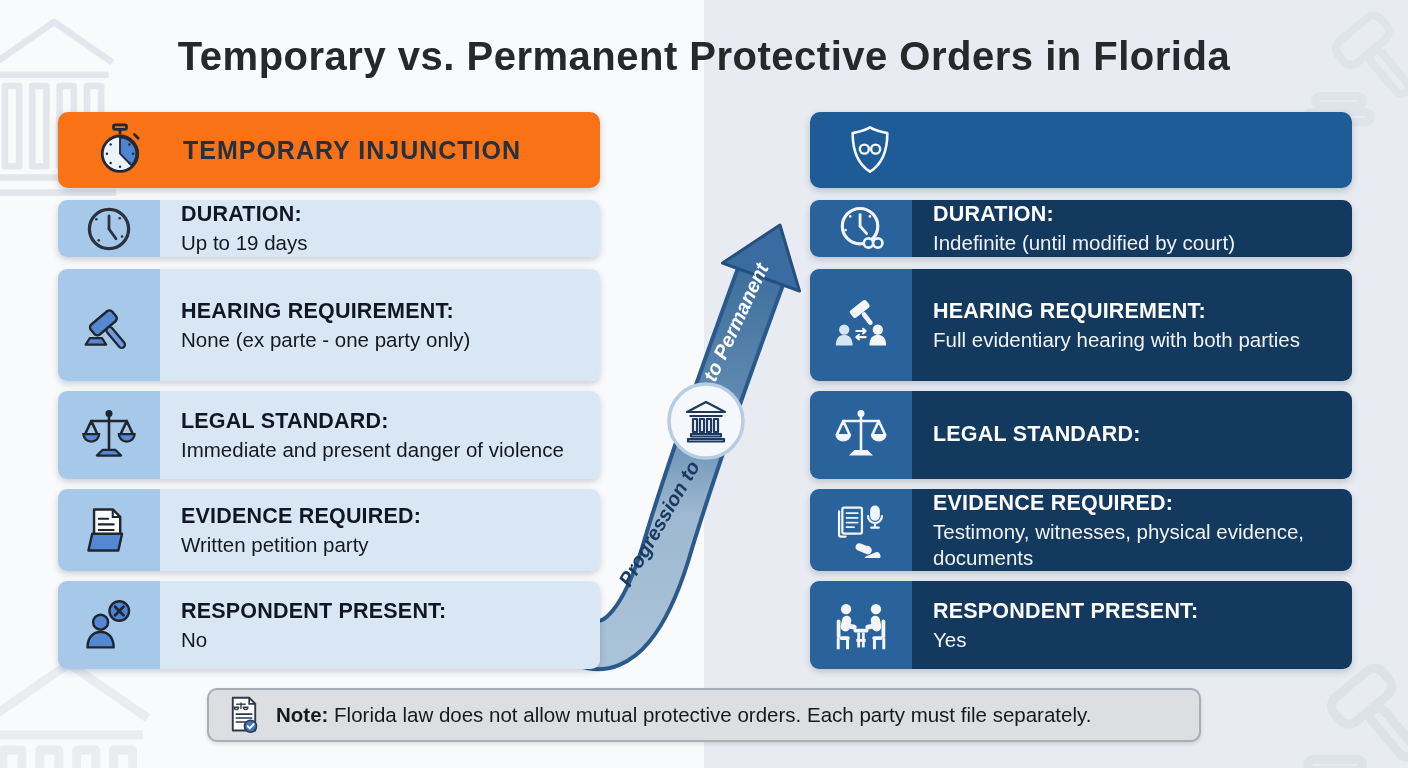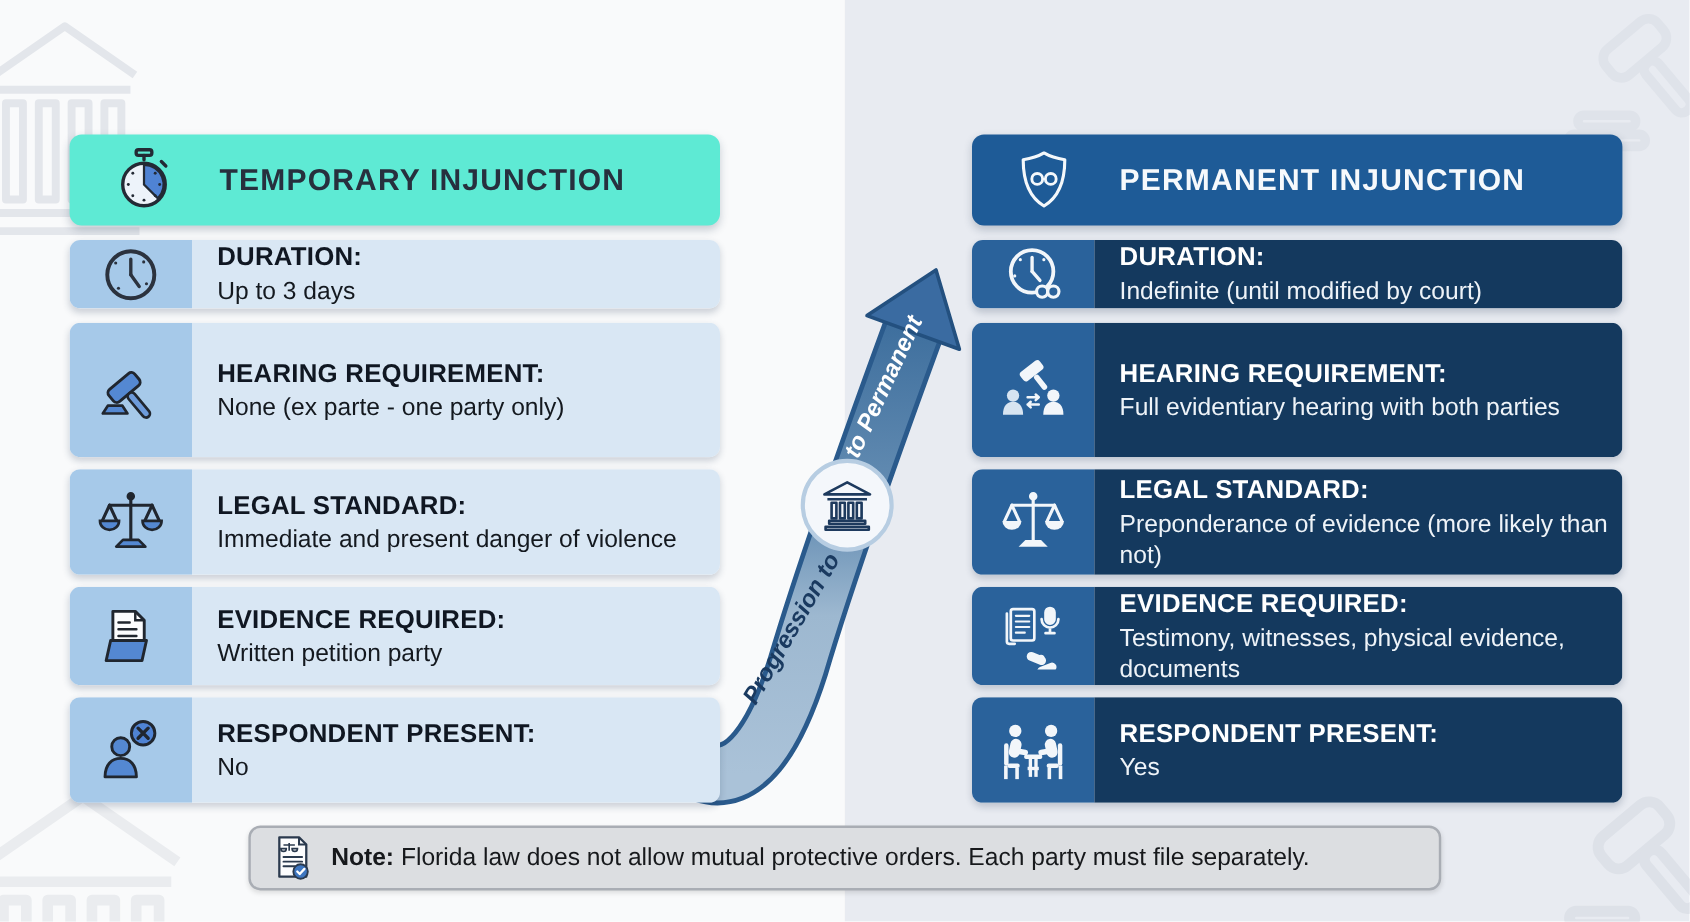--- a/index.html
+++ b/index.html
@@ -8,21 +8,21 @@
   .bg-left{position:absolute;left:0;top:0;width:704px;height:768px;background:#f9fafb;}
   .bg-right{position:absolute;left:704px;top:0;width:704px;height:768px;background:#e8ebf1;}
   .wm{position:absolute;z-index:0;}
   .title{position:absolute;left:0;right:0;top:32px;z-index:3;text-align:center;
          font-size:40px;font-weight:700;color:#26282c;letter-spacing:.5px;line-height:48px;}
   .col{position:absolute;top:112px;width:542px;z-index:2;}
   .col-left{left:58px;}
   .col-right{left:810px;}
   .hdr{height:76px;border-radius:10px;display:flex;align-items:center;
        box-shadow:0 3px 7px rgba(25,45,75,.22);margin-bottom:12px;}
-  .hdr-left{background:#5eead4;}
+  .hdr-left{background:#f97316;}
   .hdr-right{background:#1e5b97;}
   .hdr-icon{margin-left:34px;display:flex;align-items:center;}
   .hdr-text{flex:1;text-align:center;margin-right:44px;font-size:25px;font-weight:700;letter-spacing:1px;}
   .hdr-left .hdr-text{color:#27303e;}
   .hdr-right .hdr-text{color:#f6f9fc;}
   .row{display:flex;border-radius:9px;overflow:hidden;box-shadow:0 3px 6px rgba(25,45,75,.20);}
   .r1{height:57px;margin-bottom:12px;}
   .r2{height:112px;margin-bottom:10px;}
   .r3{height:88px;margin-bottom:10px;}
   .r4{height:82px;margin-bottom:10px;}
@@ -81,20 +81,21 @@
   </svg>
   <svg class="wm" style="left:1283px;top:646px;" width="170" height="170" viewBox="0 0 150 150" fill="none" stroke="#dde1e8" stroke-width="8" stroke-linecap="round" stroke-linejoin="round">
     <g transform="rotate(-40 70 45)">
       <rect x="42" y="30" width="56" height="28" rx="10"></rect>
       <rect x="63" y="60" width="14" height="52" rx="7"></rect>
     </g>
     <rect x="22" y="100" width="48" height="10" rx="5"></rect>
       <rect x="14" y="116" width="64" height="10" rx="5"></rect>
   </svg>
 
+  <div class="title">Temporary vs. Permanent Protective Orders in Florida</div>
 
   <div class="col col-left">
     <div class="hdr hdr-left">
       <span class="hdr-icon">
         <svg width="56" height="56" viewBox="0 0 60 60">
           <g stroke="#232a35" fill="none" stroke-width="3" stroke-linecap="round">
             <rect x="23" y="3" width="14" height="5" rx="2"></rect>
               <line x1="30" y1="8" x2="30" y2="12"></line>
             <line x1="45.5" y1="13.5" x2="49.5" y2="17.5"></line>
             <circle cx="30" cy="34" r="19" fill="#edf3fa"></circle>
@@ -125,21 +126,21 @@
           <g fill="#2b323e">
               <circle cx="41.5" cy="18.5" r="1.4"></circle>
               <circle cx="44" cy="38" r="1.4"></circle>
               <circle cx="19" cy="42" r="1.4"></circle>
               <circle cx="16.5" cy="19.5" r="1.4"></circle>
             </g>
         </svg>
       </div>
       <div class="cell-text">
         <div class="lbl">DURATION:</div>
-        <div class="val">Up to 3 days</div>
+        <div class="val">Up to 19 days</div>
       </div>
     </div>
 
     <div class="row r2">
       <div class="cell-icon">
         <svg width="56" height="56" viewBox="0 0 60 60">
           <g transform="rotate(-40 30 24)">
             <rect x="8" y="16" width="30" height="14" rx="4" fill="#5488d2" stroke="#20262f" stroke-width="2.6"></rect>
             <rect x="19.5" y="30" width="7" height="27" rx="3.5" fill="#6d9bdb" stroke="#20262f" stroke-width="2.4"></rect>
           </g>
@@ -205,21 +206,20 @@
 
   <div class="col col-right">
     <div class="hdr hdr-right">
       <span class="hdr-icon">
         <svg width="52" height="52" viewBox="0 0 60 60">
           <path d="M30 4 C35 7 43 9.5 50 10.5 C50 28 45 46 30 55 C15 46 10 28 10 10.5 C17 9.5 25 7 30 4 Z" fill="none" stroke="#f4f8fb" stroke-width="3" stroke-linejoin="round"></path>
           <circle cx="23.5" cy="29" r="5.2" fill="none" stroke="#f4f8fb" stroke-width="2.8"></circle>
           <circle cx="36.5" cy="29" r="5.2" fill="none" stroke="#f4f8fb" stroke-width="2.8"></circle>
         </svg>
       </span>
-      <span class="hdr-text">PERMANENT INJUNCTION</span>
     </div>
 
     <div class="row r1">
       <div class="cell-icon">
         <svg width="56" height="56" viewBox="0 0 60 60">
           <circle cx="29" cy="27" r="19" fill="none" stroke="#f2f6fa" stroke-width="3.4"></circle>
           <g stroke="#f2f6fa" stroke-width="3" stroke-linecap="round">
             <line x1="29" y1="27" x2="29" y2="14.5"></line>
               <line x1="29" y1="27" x2="36" y2="35"></line>
           </g>
@@ -270,21 +270,20 @@
             <line x1="11" y1="15" x2="49" y2="15"></line>
             <path d="M11 15 L4.5 29 M11 15 L17.5 29 M49 15 L42.5 29 M49 15 L55.5 29"></path>
           </g>
           <path d="M2.5 29 A8.5 8 0 0 0 19.5 29 Z" fill="#f2f6fa"></path>
           <path d="M40.5 29 A8.5 8 0 0 0 57.5 29 Z" fill="#f2f6fa"></path>
           <path d="M17 52 h26 l-6 -6 h-14 Z" fill="#f2f6fa"></path>
         </svg>
       </div>
       <div class="cell-text">
         <div class="lbl">LEGAL STANDARD:</div>
-        <div class="val">Preponderance of evidence (more likely than not)</div>
       </div>
     </div>
 
     <div class="row r4">
       <div class="cell-icon">
         <svg width="56" height="56" viewBox="0 0 60 60">
           <g stroke="#f2f6fa" stroke-width="2.4" fill="none" stroke-linecap="round" stroke-linejoin="round">
             <path d="M6.5 10 v25 a2 2 0 0 0 2 2 h5"></path>
             <rect x="10" y="6" width="21" height="28" rx="2"></rect>
             <path d="M14.5 12 h12 M14.5 17 h12 M14.5 22 h12 M14.5 27 h8" stroke-width="1.9"></path>

